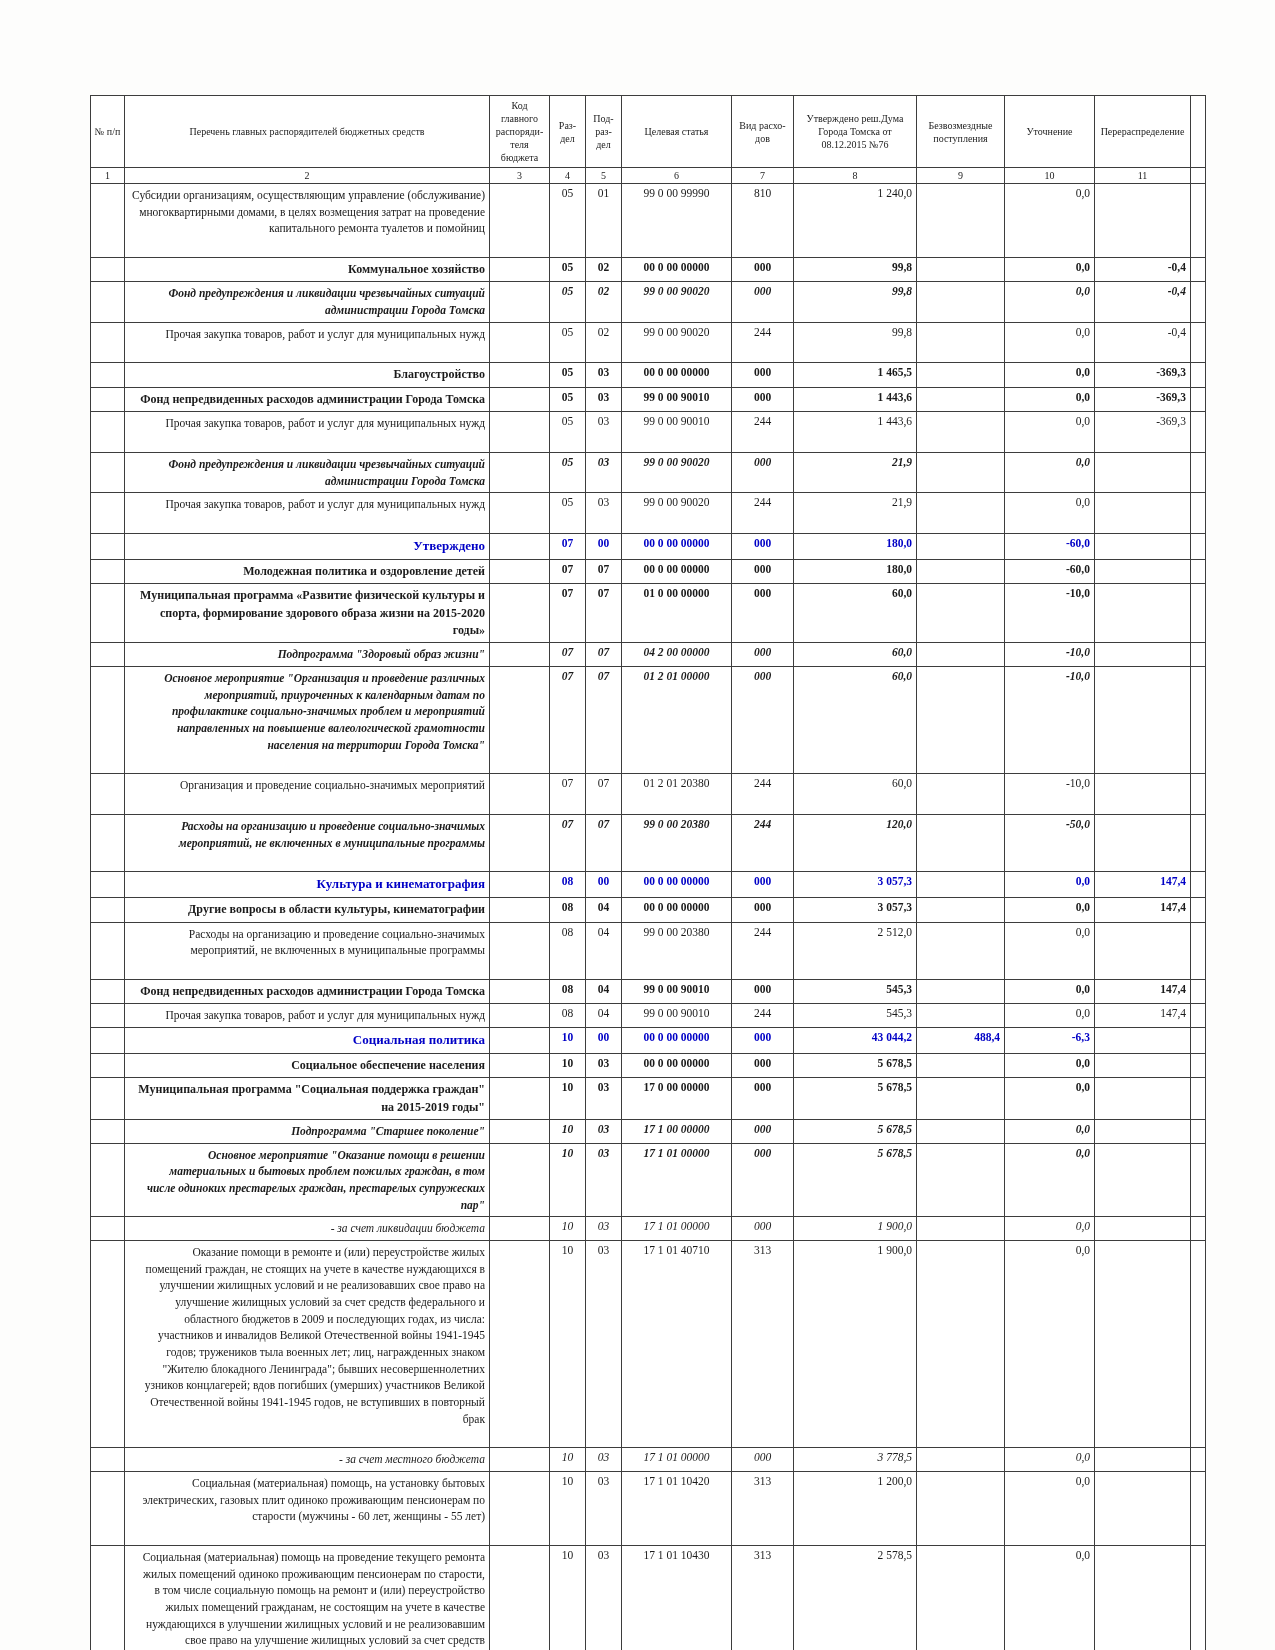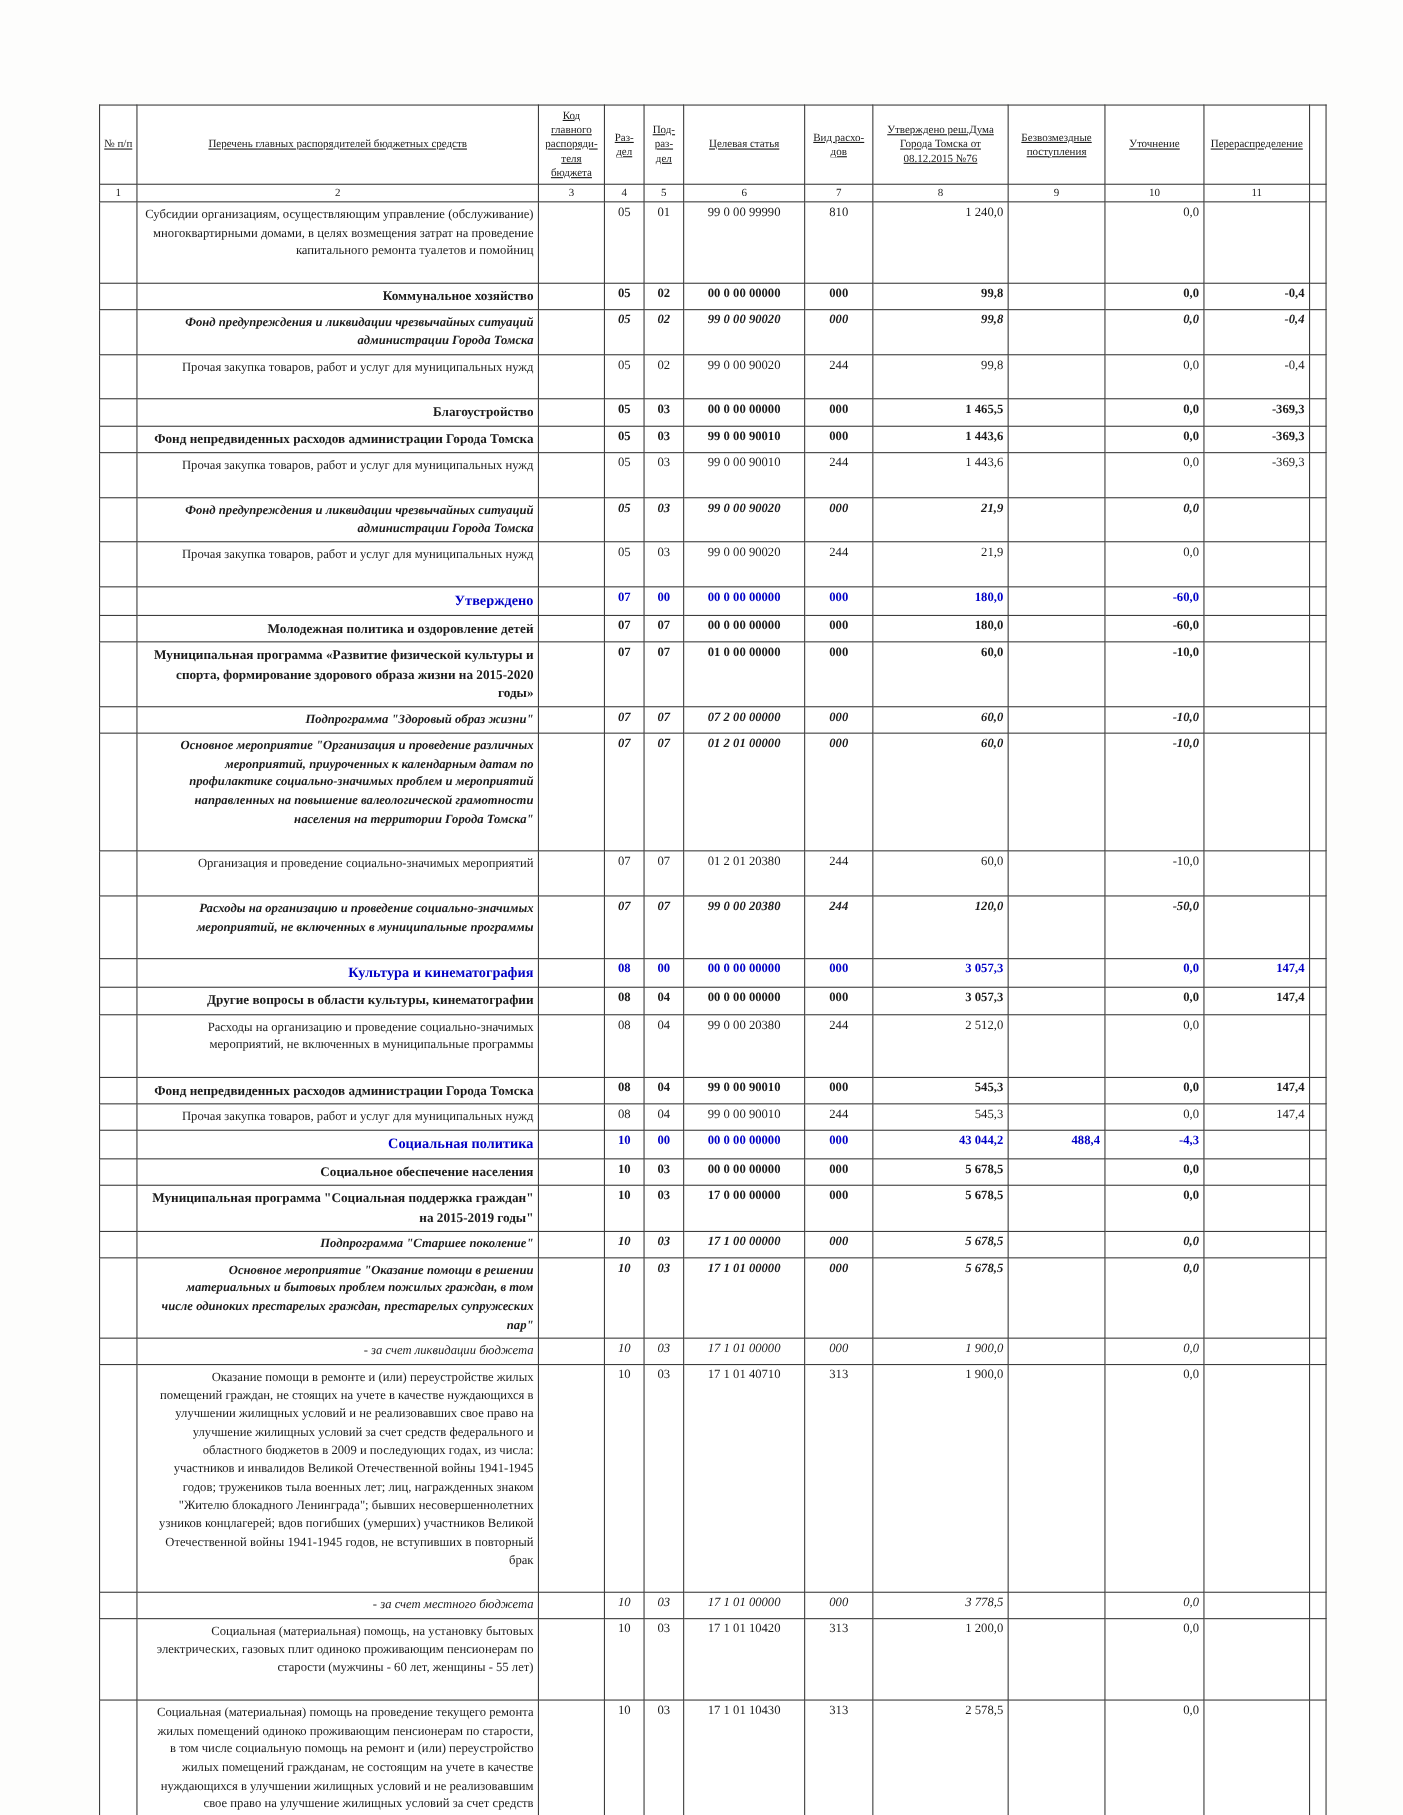--- a/index.html
+++ b/index.html
@@ -10,21 +10,21 @@
   }
   .page { position: absolute; inset: 0; overflow: hidden; }
   table.budget {
     position: absolute; left: 90px; top: 95px; width: 1115px;
     border-collapse: collapse; table-layout: fixed;
     background: #fff;
   }
   th, td { border: 1px solid #3d3d3d; padding: 3px 4px; vertical-align: top; overflow: hidden; }
   thead th {
     font-size: 10px; font-weight: normal; text-align: center;
-    vertical-align: middle; line-height: 1.3; padding: 3px 2px; text-decoration: underline;
+    vertical-align: middle; line-height: 1.3; padding: 3px 2px;
   }
   tr.nums td { font-size: 10px; text-align: center; padding: 2px; vertical-align: middle; }
   td.c-name { text-align: right; font-size: 11.5px; line-height: 1.45; }
   td.c-num, td.c-code, td.c-r, td.c-p, td.c-t, td.c-v { text-align: center; font-size: 11.5px; }
   td.c-app, td.c-bez, td.c-ut, td.c-per { text-align: right; font-size: 11.5px; white-space: nowrap; }
   tr.bold td { font-weight: bold; }
   tr.bold td.c-name { font-size: 12px; margin-left: 13px; }
   tr.bolditalic td { font-weight: bold; font-style: italic; }
   tr.italic td { font-style: italic; }
   tr.blue td { font-weight: bold; color: #0000c6; }
@@ -249,21 +249,21 @@
           <td class="c-ut">-10,0</td>
           <td class="c-per"></td>
           <td class="c-cut"></td>
         </tr>
         <tr class="bolditalic">
           <td class="c-num"></td>
           <td class="c-name">Подпрограмма "Здоровый образ жизни"</td>
           <td class="c-code"></td>
           <td class="c-r">07</td>
           <td class="c-p">07</td>
-          <td class="c-t">07 2 00 00000</td>
+          <td class="c-t">04 2 00 00000</td>
           <td class="c-v">000</td>
           <td class="c-app">60,0</td>
           <td class="c-bez"></td>
           <td class="c-ut">-10,0</td>
           <td class="c-per"></td>
           <td class="c-cut"></td>
         </tr>
         <tr class="bolditalic gap indent">
           <td class="c-num"></td>
           <td class="c-name">Основное мероприятие "Организация и проведение различных мероприятий, приуроченных к календарным датам по профилактике социально-значимых проблем и мероприятий направленных на повышение валеологической грамотности населения на территории Города Томска"</td>
@@ -379,21 +379,21 @@
         <tr class="blue">
           <td class="c-num"></td>
           <td class="c-name">Социальная политика</td>
           <td class="c-code"></td>
           <td class="c-r">10</td>
           <td class="c-p">00</td>
           <td class="c-t">00 0 00 00000</td>
           <td class="c-v">000</td>
           <td class="c-app">43 044,2</td>
           <td class="c-bez">488,4</td>
-          <td class="c-ut">-4,3</td>
+          <td class="c-ut">-6,3</td>
           <td class="c-per"></td>
           <td class="c-cut"></td>
         </tr>
         <tr class="bold">
           <td class="c-num"></td>
           <td class="c-name">Социальное обеспечение населения</td>
           <td class="c-code"></td>
           <td class="c-r">10</td>
           <td class="c-p">03</td>
           <td class="c-t">00 0 00 00000</td>

